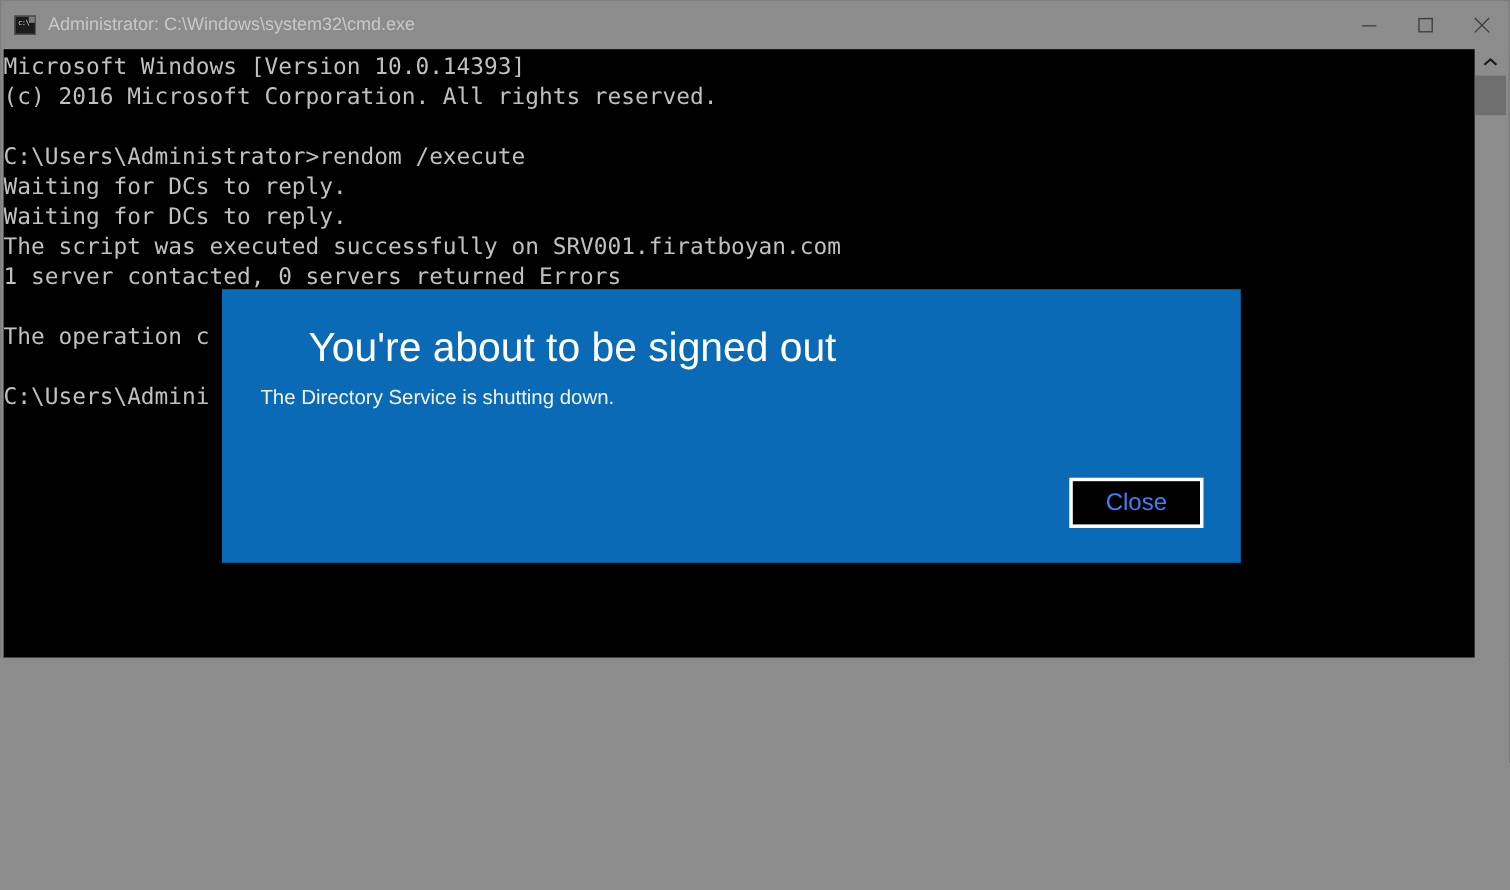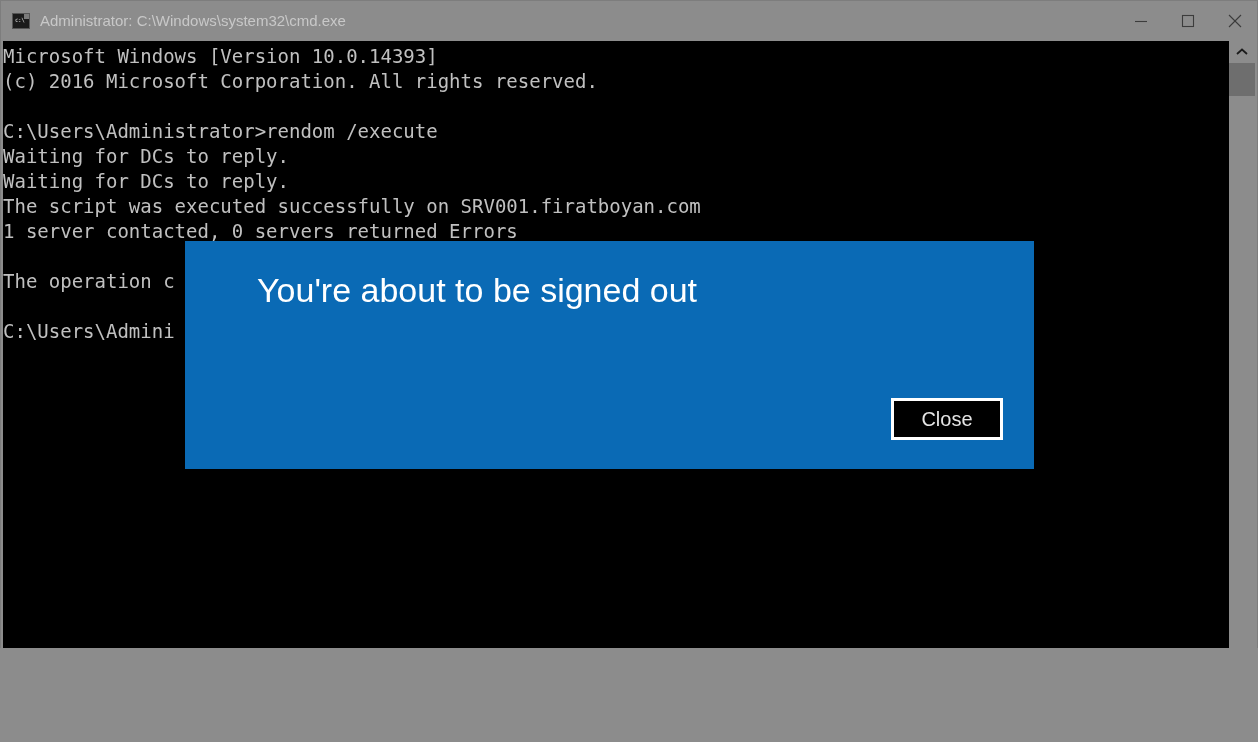--- a/index.html
+++ b/index.html
@@ -9,21 +9,21 @@
     background: #8c8c8c;
     width: 1258px;
     height: 742px;
     overflow: hidden;
     font-family: "Liberation Sans", sans-serif;
   }
 
   #app {
     position: relative;
     width: 1258px;
-    height: 648px;
+    height: 548px;
     background: #8c8c8c;
     overflow: hidden;
   }
 
   
   .window {
     position: absolute;
     left: 0;
     top: 0;
     width: 1258px;
@@ -224,21 +224,21 @@
   }
   .dialog-close-button {
     position: absolute;
     left: 706px;
     top: 157px;
     width: 112px;
     height: 42px;
     background: #000000;
     border: 3px solid #ffffff;
     box-sizing: border-box;
-    color: #e5e5e5;
+    color: #3b82f6;
     font-size: 20px;
     font-family: "Liberation Sans", sans-serif;
     font-weight: 400;
     display: flex;
     align-items: center;
     justify-content: center;
     cursor: default;
     padding: 0;
     line-height: 1;
   }
@@ -297,18 +297,19 @@
         <span>
           <svg width="14" height="10" viewBox="0 0 14 10">
             <polyline class="stroke" points="2,3 7,7.5 12,3"></polyline>
           </svg>
         </span>
       </div>
     </div>
 
     <div class="signout-dialog" style="background: rgb(10, 106, 181);">
       <div class="dialog-title">You're about to be signed out</div>
+      <div class="dialog-message">The Directory Service is shutting down.</div>
       <button class="dialog-close-button">Close</button>
     </div>
 
     <div class="frame-border"></div>
   </div>
 </div>
 
 </body></html>

